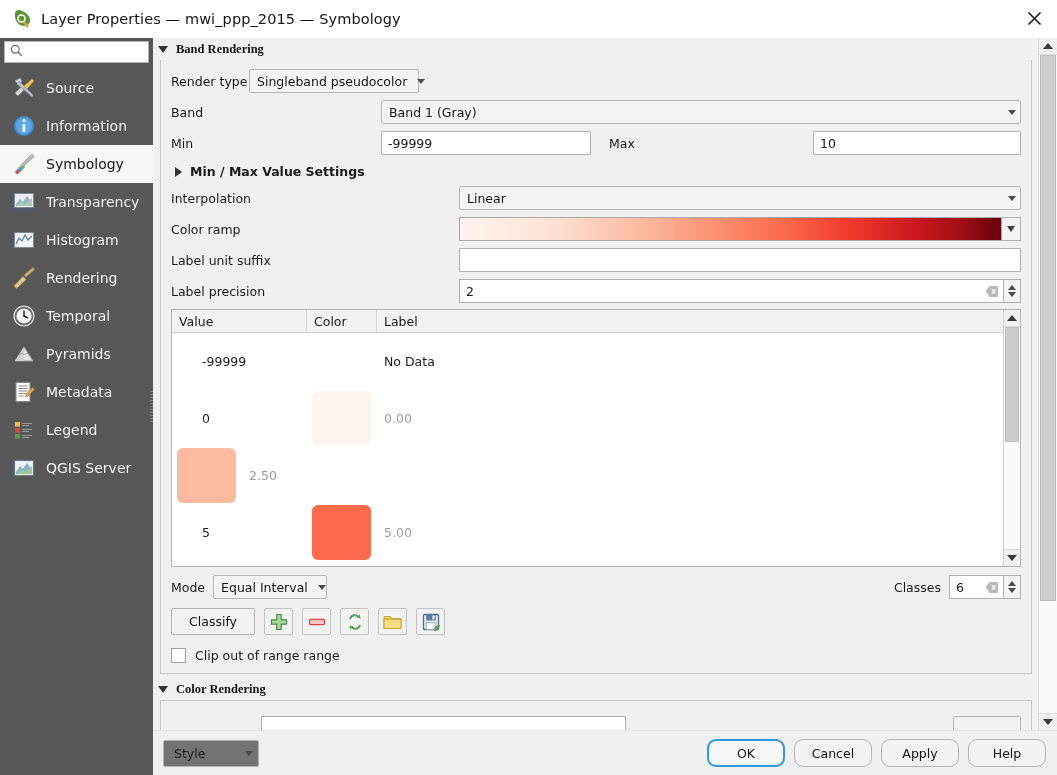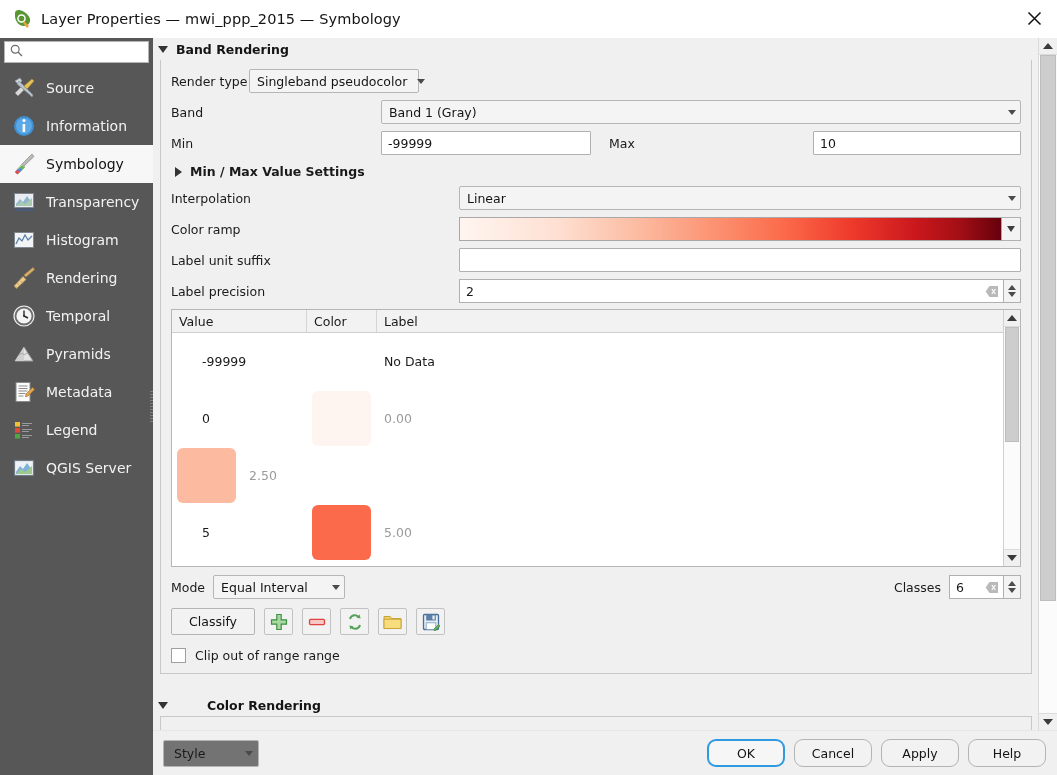--- a/index.html
+++ b/index.html
@@ -132,20 +132,21 @@
 
   
   .group-header {
     display: flex; align-items: center;
     height: 22px;
     padding-left: 5px;
     font-weight: bold;
     font-size: 12.5px;
     color: #141414;
     cursor: pointer;
+    font-family: Liberation Serif, serif;
   }
   .tri {
     width: 0; height: 0;
     margin-right: 8px;
     flex: 0 0 auto;
   }
   .tri.down {
     border-left: 5.5px solid transparent;
     border-right: 5.5px solid transparent;
     border-top: 7px solid #333;
@@ -412,21 +413,21 @@
   .cbx {
     width: 15px; height: 15px;
     border: 1px solid #9f9f9f;
     background: #fff;
     margin-right: 9px;
     flex: 0 0 15px;
   }
   .checkrow span { font-size: 12.5px; }
 
   
-  .cr-header { margin-top: 20px; gap: 31px; }
+  .cr-header { margin-top: 4px; }
   .cr-box {
     border: 1px solid #c8c8c8;
     border-bottom: none;
     background: #f0f0f0;
     margin: 0 6px 0 7px;
     height: 30px;
     position: relative;
   }
   .cr-ghost-input {
     position: absolute;
@@ -803,21 +804,21 @@
                   <div class="vsb-thumb" style="top:0;height:52%;"></div>
                 </div>
                 <div class="vsb-btn bot">
                     <span class="ad"></span>
                   </div>
               </div>
             </div>
 
             <div class="mode-row">
               <span class="mr-label">Mode</span>
-              <div class="combo combo-auto" style="width:132px;">
+              <div class="combo combo-auto" style="width:114px;">
                 <span class="cb-text">Equal Interval</span>
                 <span class="cb-arrow"></span>
               </div>
               <div class="grow"></div>
               <span class="mr-label" style="margin-right:8px;">Classes</span>
               <div class="classes-spin">
                 <div class="spin-field">
                   <span class="sf-val">6</span>
                   <span class="clear-btn">
                     <svg width="14" height="13" viewBox="0 0 14 13">

